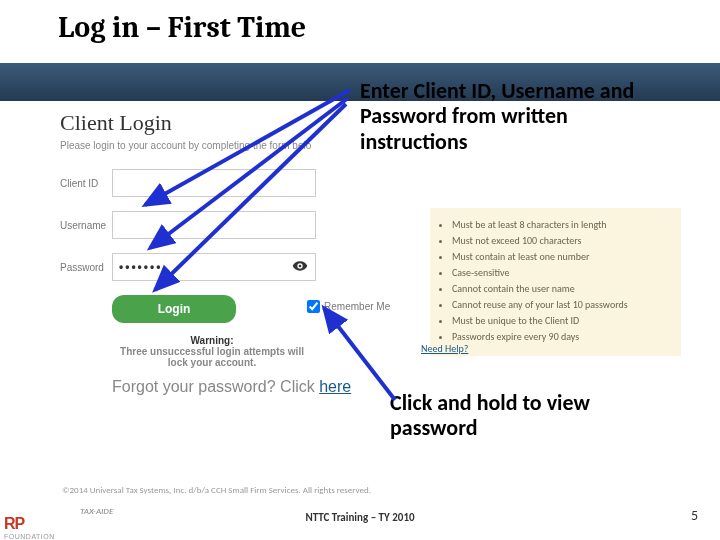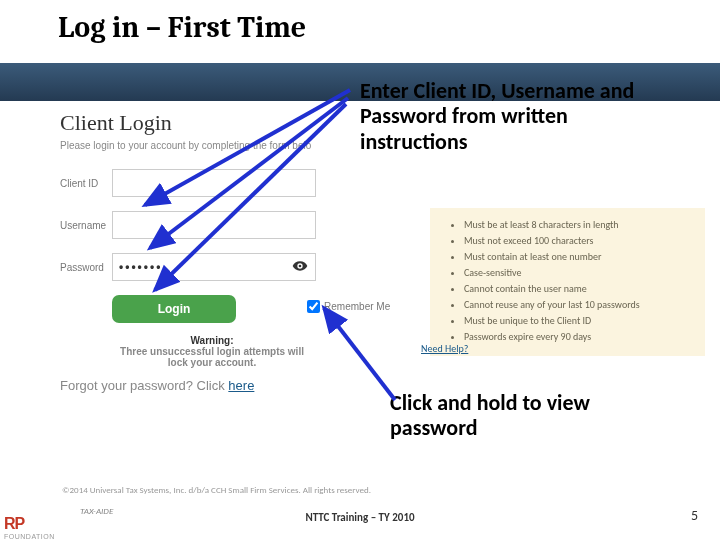--- a/index.html
+++ b/index.html
@@ -7,29 +7,29 @@
   .title{position:absolute;left:58px;top:10px;font-family:"Cambria","Georgia",serif;font-size:30px;font-weight:bold;color:#000}
   .bar{position:absolute;left:0;top:63px;width:720px;height:38px;background:linear-gradient(#3b5b7a,#243a52)}
   .login-area{position:absolute;left:60px;top:110px;font-family:Arial,sans-serif;font-size:11px;color:#666}
   .login-title{font-family:Georgia,serif;font-size:22px;color:#333;margin-bottom:4px}
   .login-sub{font-size:10px;color:#888;margin-bottom:18px}
   .field-row{display:flex;align-items:center;margin-bottom:14px}
   .field-label{width:52px;font-size:10px;color:#777}
   .field-input{width:190px;height:26px;border:1px solid #ccc;background:#fff;padding:0 6px;font-size:12px;color:#333}
   .pw-wrap{position:relative}
   .eye{position:absolute;right:8px;top:5px;width:16px;height:16px;color:#444}
-  .login-btn{margin-left:52px;width:124px;height:28px;background:#4aa24b;color:#fff;border:none;font-size:12px;font-weight:bold;border-radius:7px}
+  .login-btn{margin-left:52px;width:124px;height:28px;background:#4aa24b;color:#fff;border:none;font-size:12px;font-weight:bold;border-radius:12px}
   .remember{display:inline-flex;align-items:center;margin-left:64px;font-size:10px;color:#777}
   .remember input{margin-right:4px}
   .warn{margin-left:52px;margin-top:12px;font-size:10px;text-align:center;width:200px}
   .warn-title{font-weight:bold;color:#333}
   .warn-text{font-weight:bold;color:#888}
-  .forgot{margin-top:10px;font-size:13px;color:#888}
+  .forgot{margin-left:52px;margin-top:10px;font-size:16px;color:#888}
   .forgot a{color:#1a5a8a;text-decoration:underline}
-  .rules{position:absolute;left:430px;top:208px;width:235px;background:#fbf4df;padding:10px 20px;font-size:10px;color:#6a6552}
+  .rules{position:absolute;left:430px;top:208px;width:235px;background:#fbf4df;padding:10px 8px;font-size:10px;color:#6a6552}
   .rules ul{margin:0;padding-left:14px}
   .rules li{margin-bottom:3px}
   .needhelp{position:absolute;left:421px;top:342px;font-size:10px;color:#1a5a8a;text-decoration:underline}
   .callout{position:absolute;font-family:Calibri,Arial,sans-serif;font-size:22px;font-weight:bold;color:#000;line-height:1.15}
   .c1{left:360px;top:78px;width:320px}
   .c2{left:390px;top:390px;width:280px}
   .copyright{position:absolute;left:62px;top:484px;font-size:9px;color:#999}
   .footer{position:absolute;left:0;bottom:0;width:720px;height:42px;background:#fff}
   .aarp{position:absolute;left:4px;bottom:0;font-family:Arial,sans-serif}
   .aarp-red{display:block;font-size:16px;font-weight:bold;color:#c43826;letter-spacing:-1px}

